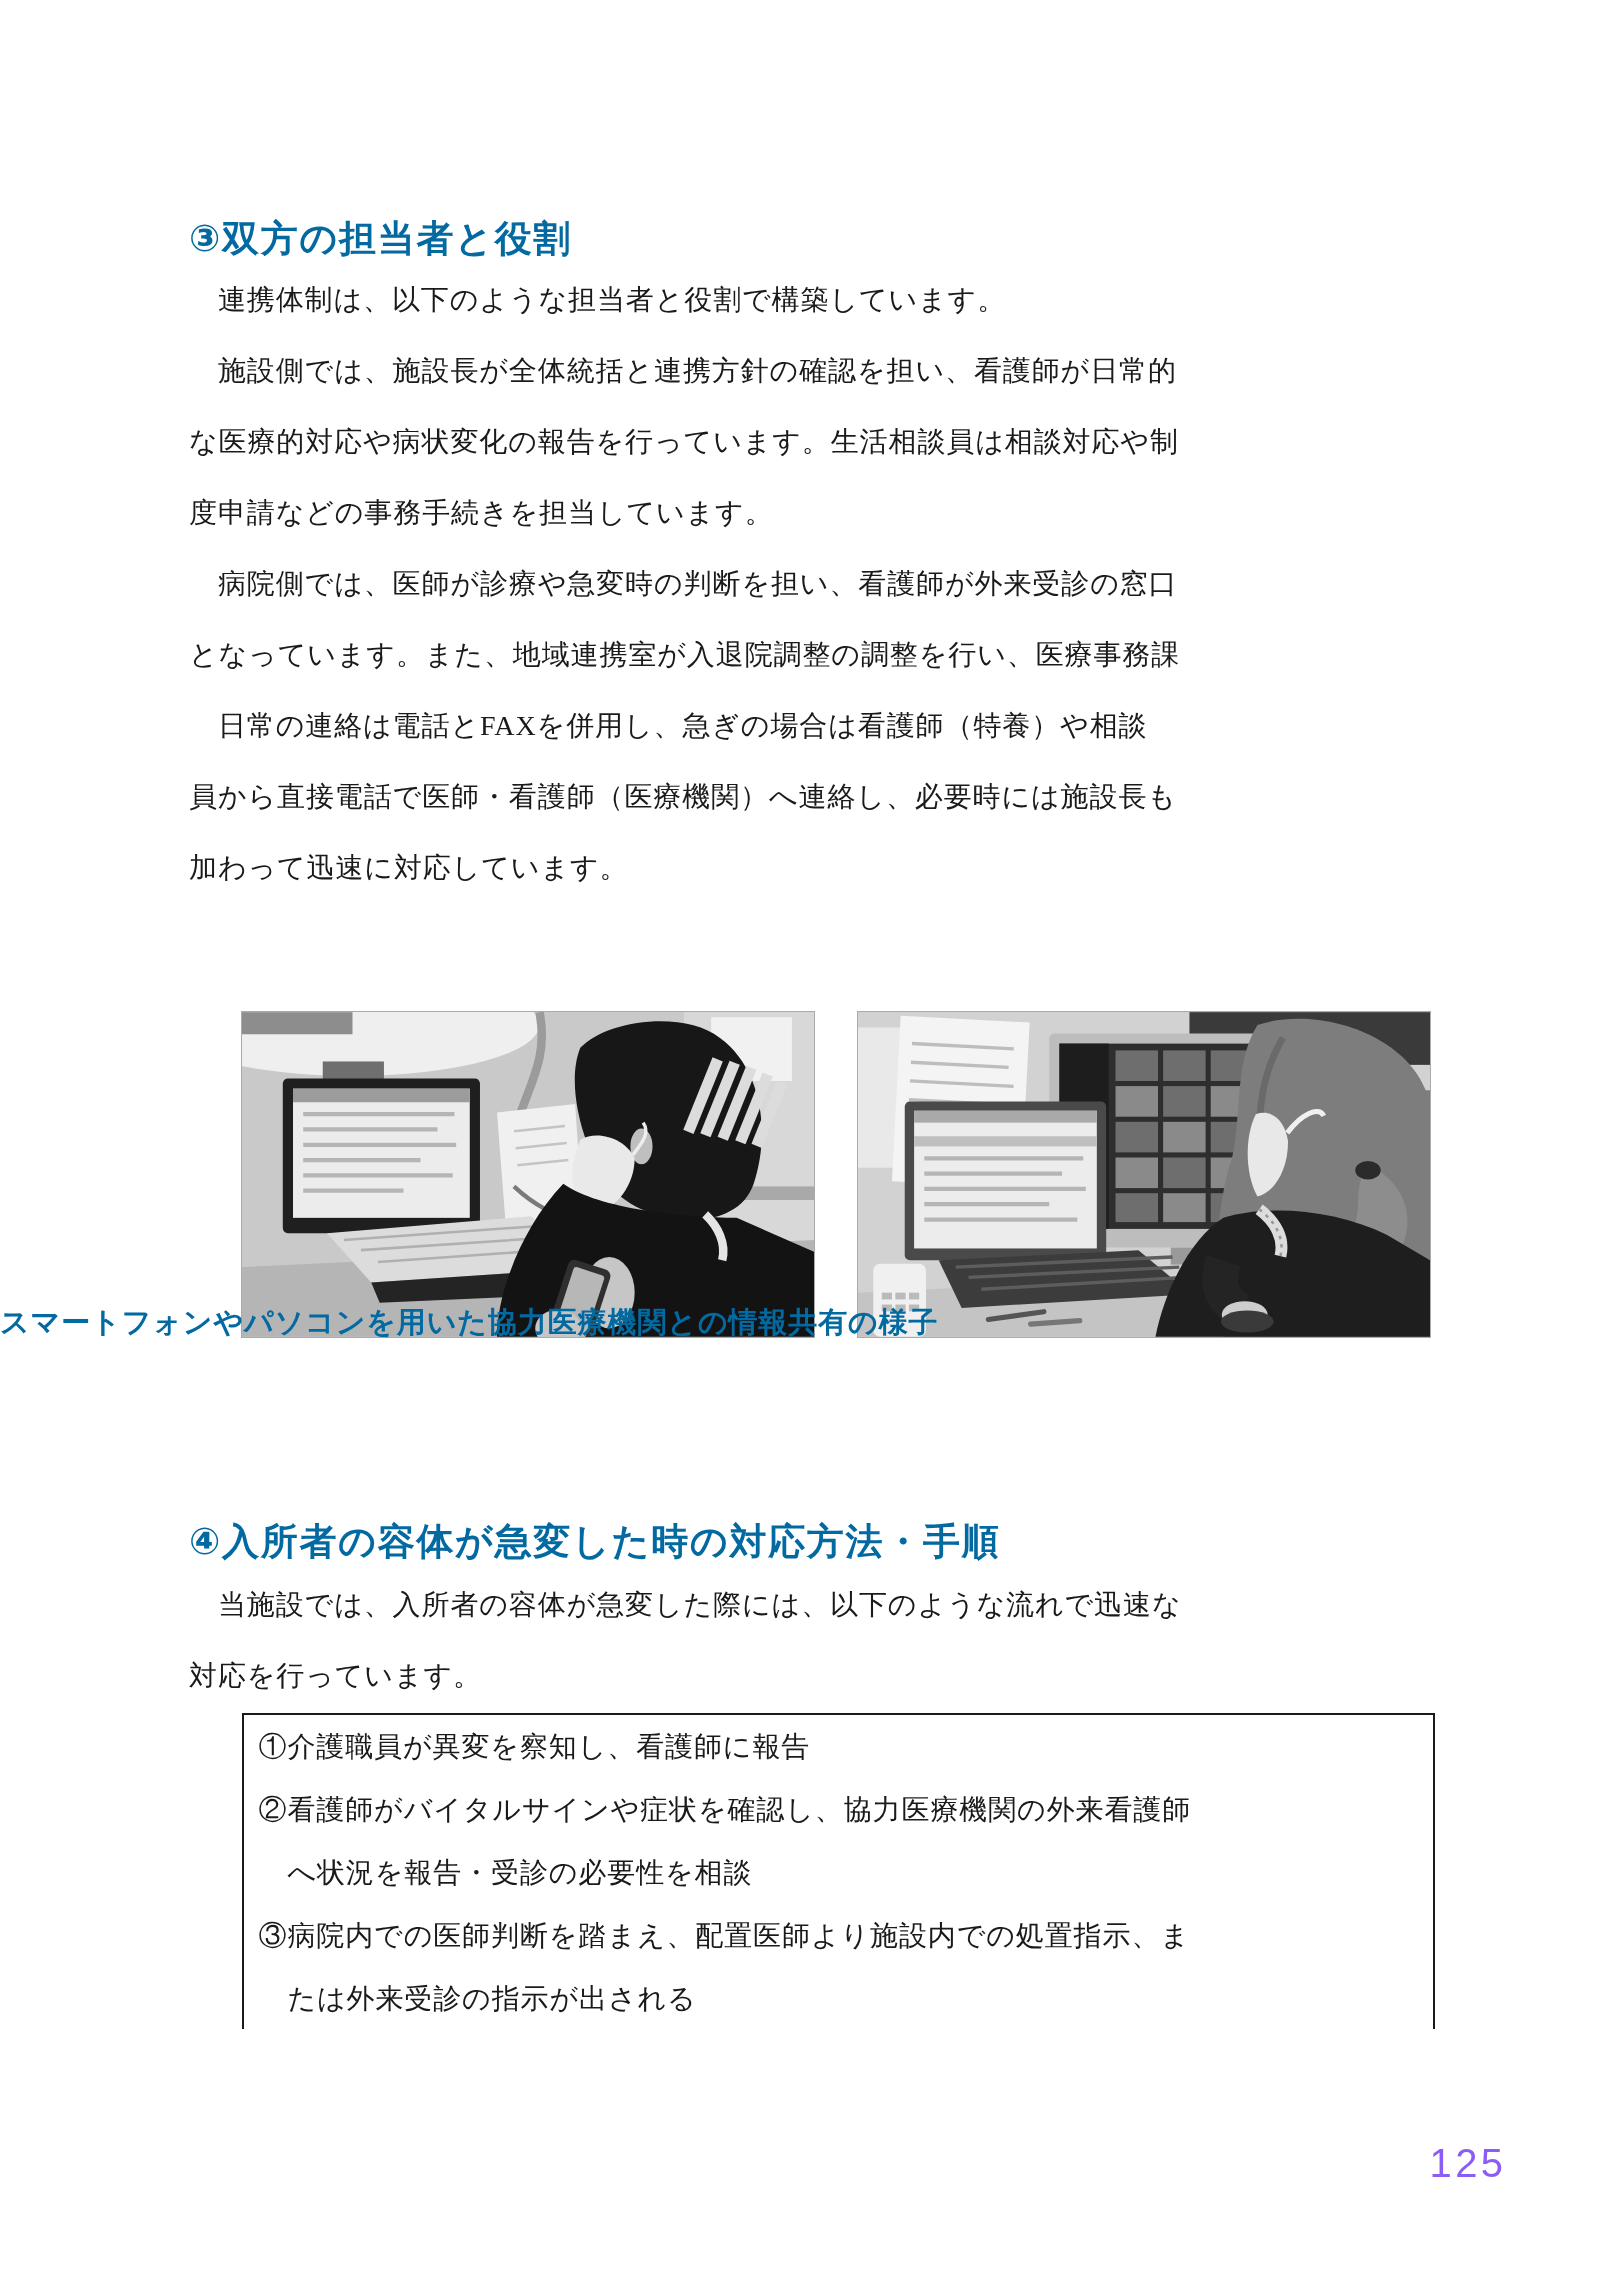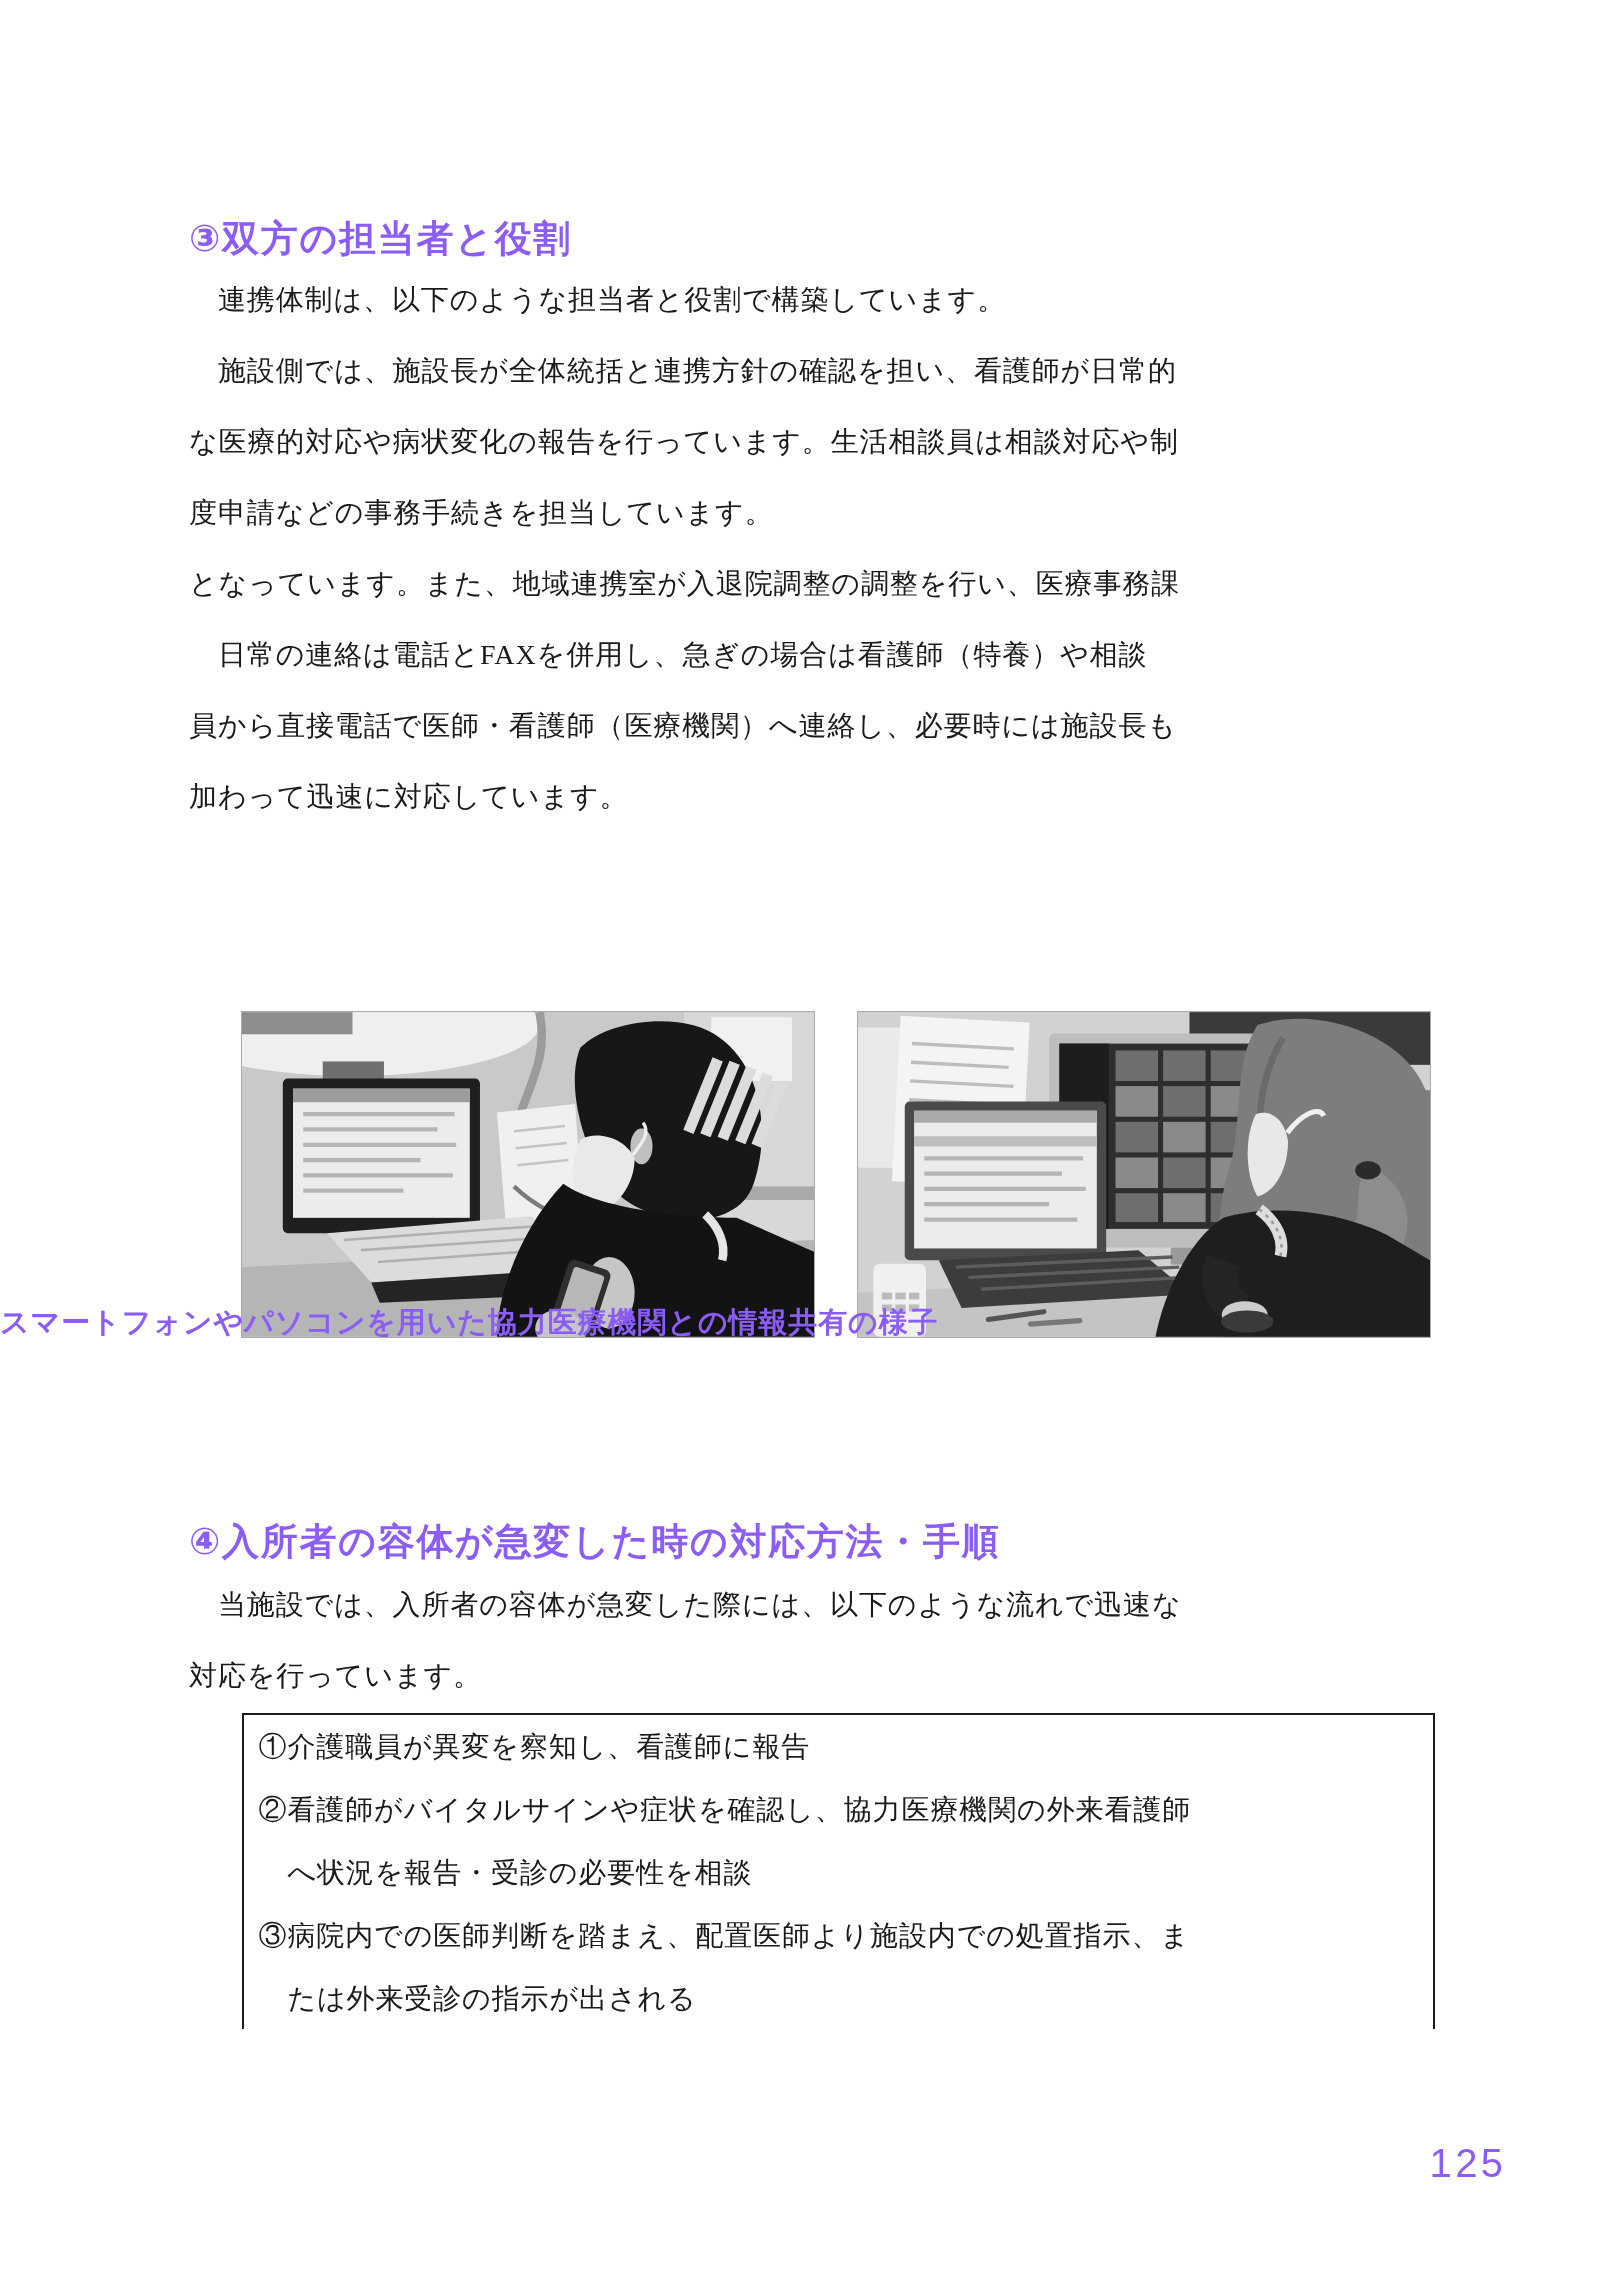--- a/index.html
+++ b/index.html
@@ -4,21 +4,21 @@
 <style>
   html,body { margin:0; padding:0; background:#ffffff; }
   .page {
     position:relative;
     width:1621px; height:2295px;
     background:#ffffff;
     overflow:hidden;
     color:#1a1a1a;
     font-family:"Liberation Serif","DejaVu Serif",serif;
   }
-  .gothic { font-family:"Liberation Sans","DejaVu Sans",sans-serif; font-weight:bold; color:#8b5cf6; }
+  .gothic { font-family:"Liberation Sans","DejaVu Sans",sans-serif; font-weight:bold; color:#0369a1; }
   .heading {
     position:absolute; left:189px;
     font-size:37px; letter-spacing:1.7px;
     white-space:pre;
   }
   #sec3-heading { top:214px; }
   #sec4-heading { top:1517px; }
   .para-block { position:absolute; left:189px; width:1258px; }
   #sec3-lines { top:264px; }
   #sec4-lines { top:1569px; }
@@ -67,20 +67,21 @@
 
 <div class="page">
 
   <div class="heading gothic" id="sec3-heading">③双方の担当者と役割</div>
 
   <div class="para-block" id="sec3-lines">
     <div class="bodyline">　連携体制は、以下のような担当者と役割で構築しています。</div>
     <div class="bodyline">　施設側では、施設長が全体統括と連携方針の確認を担い、看護師が日常的</div>
     <div class="bodyline">な医療的対応や病状変化の報告を行っています。生活相談員は相談対応や制</div>
     <div class="bodyline">度申請などの事務手続きを担当しています。</div>
+    <div class="bodyline">　病院側では、医師が診療や急変時の判断を担い、看護師が外来受診の窓口</div>
     <div class="bodyline">となっています。また、地域連携室が入退院調整の調整を行い、医療事務課</div>
     <div class="bodyline">　日常の連絡は電話とFAXを併用し、急ぎの場合は看護師（特養）や相談</div>
     <div class="bodyline">員から直接電話で医師・看護師（医療機関）へ連絡し、必要時には施設長も</div>
     <div class="bodyline">加わって迅速に対応しています。</div>
   </div>
 
   <div class="photos">
 
     <div class="photo">
       <svg width="572" height="325" viewBox="0 0 673 382" xmlns="http://www.w3.org/2000/svg">

